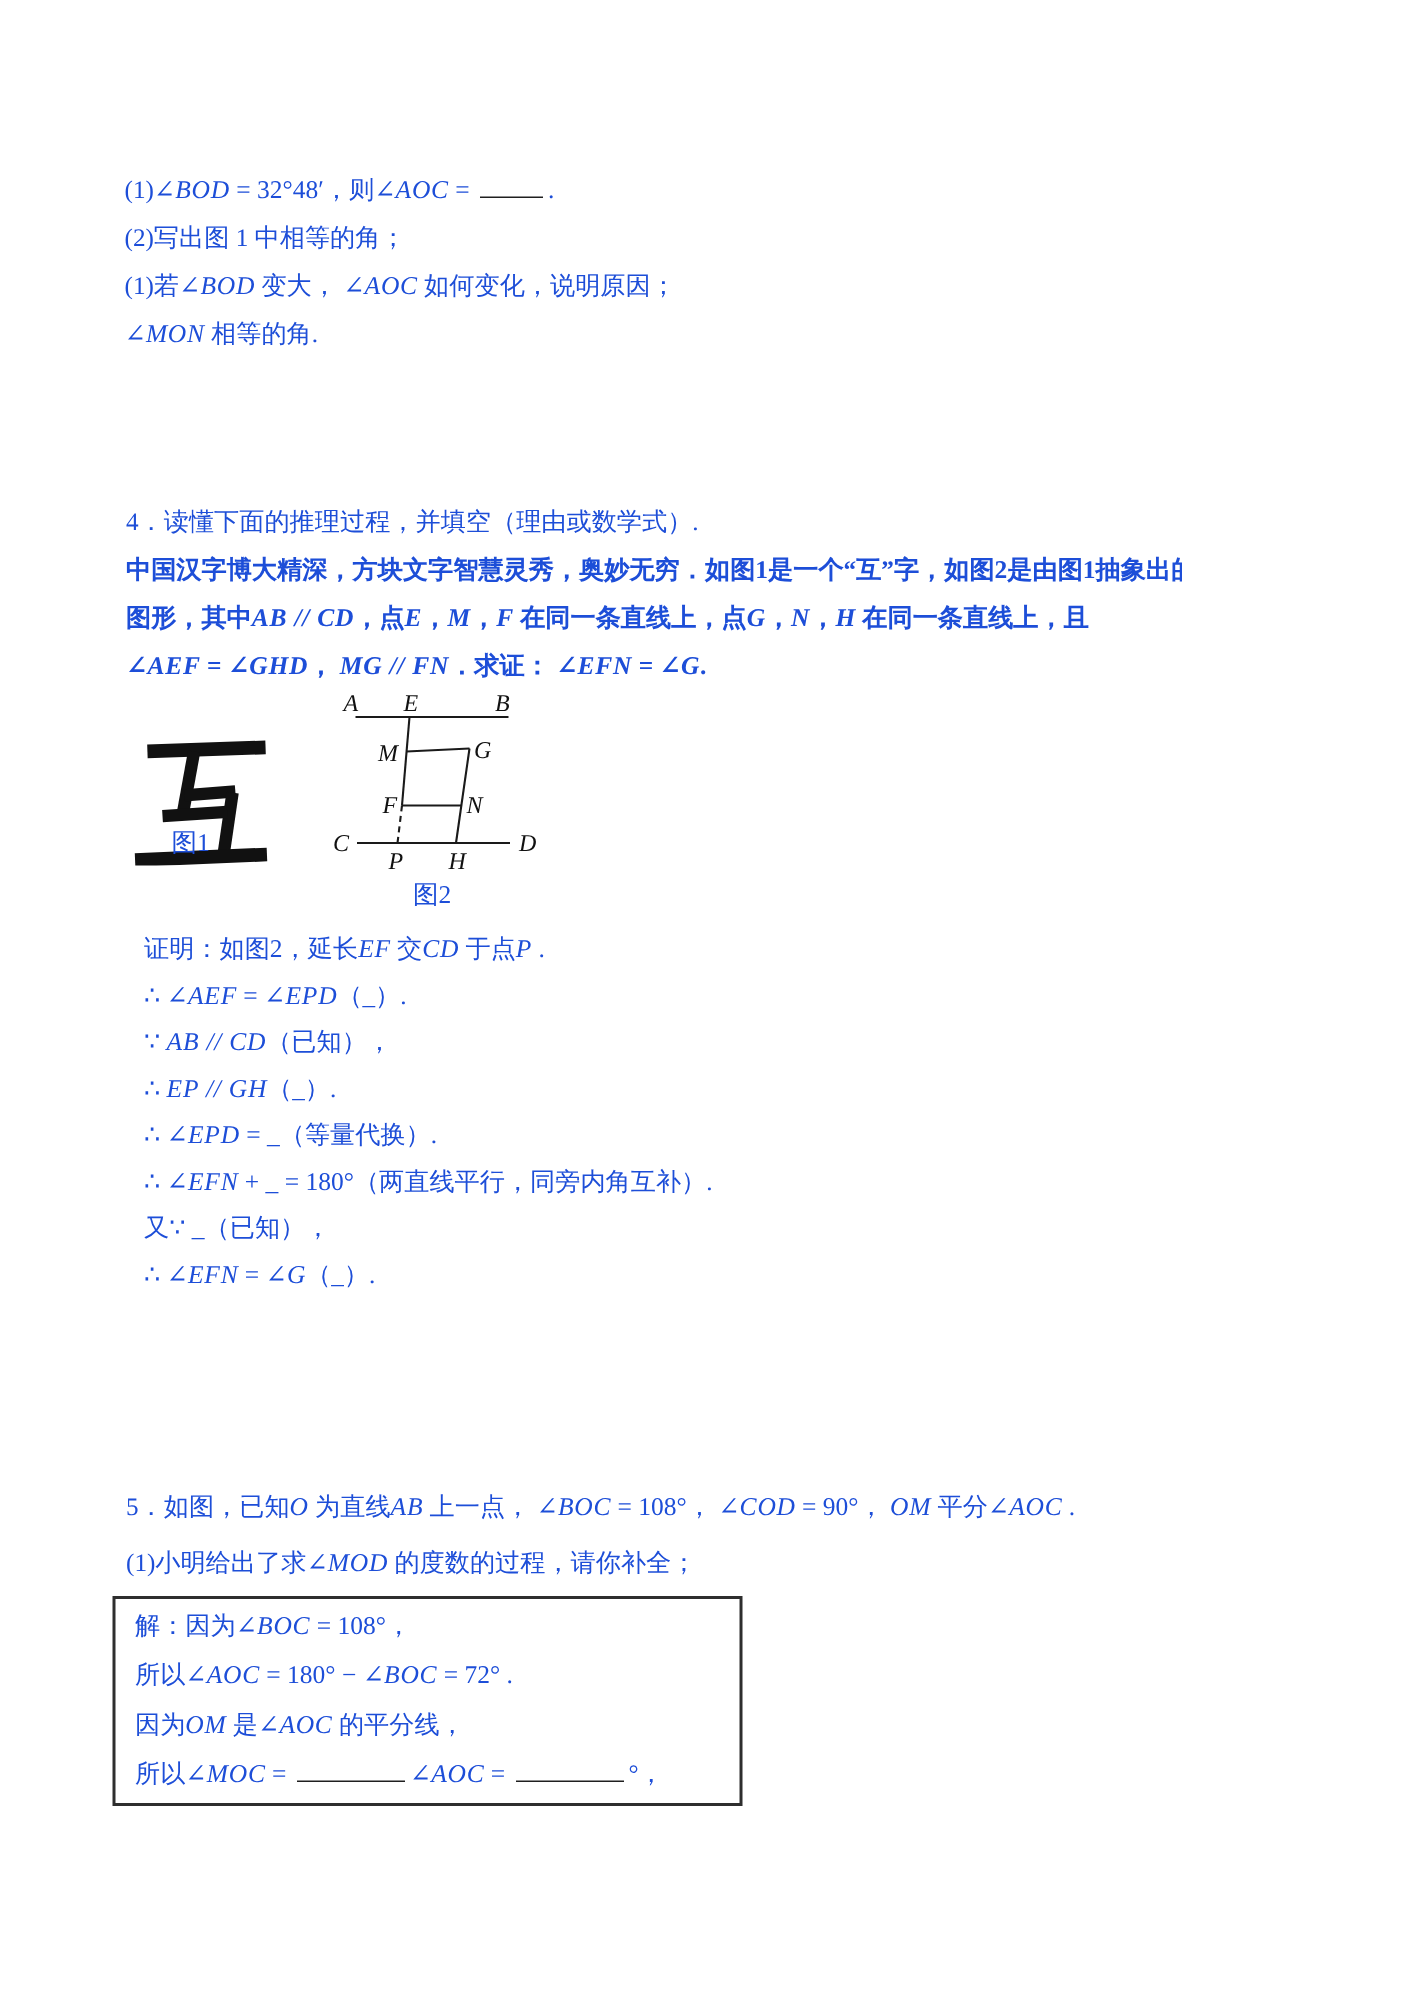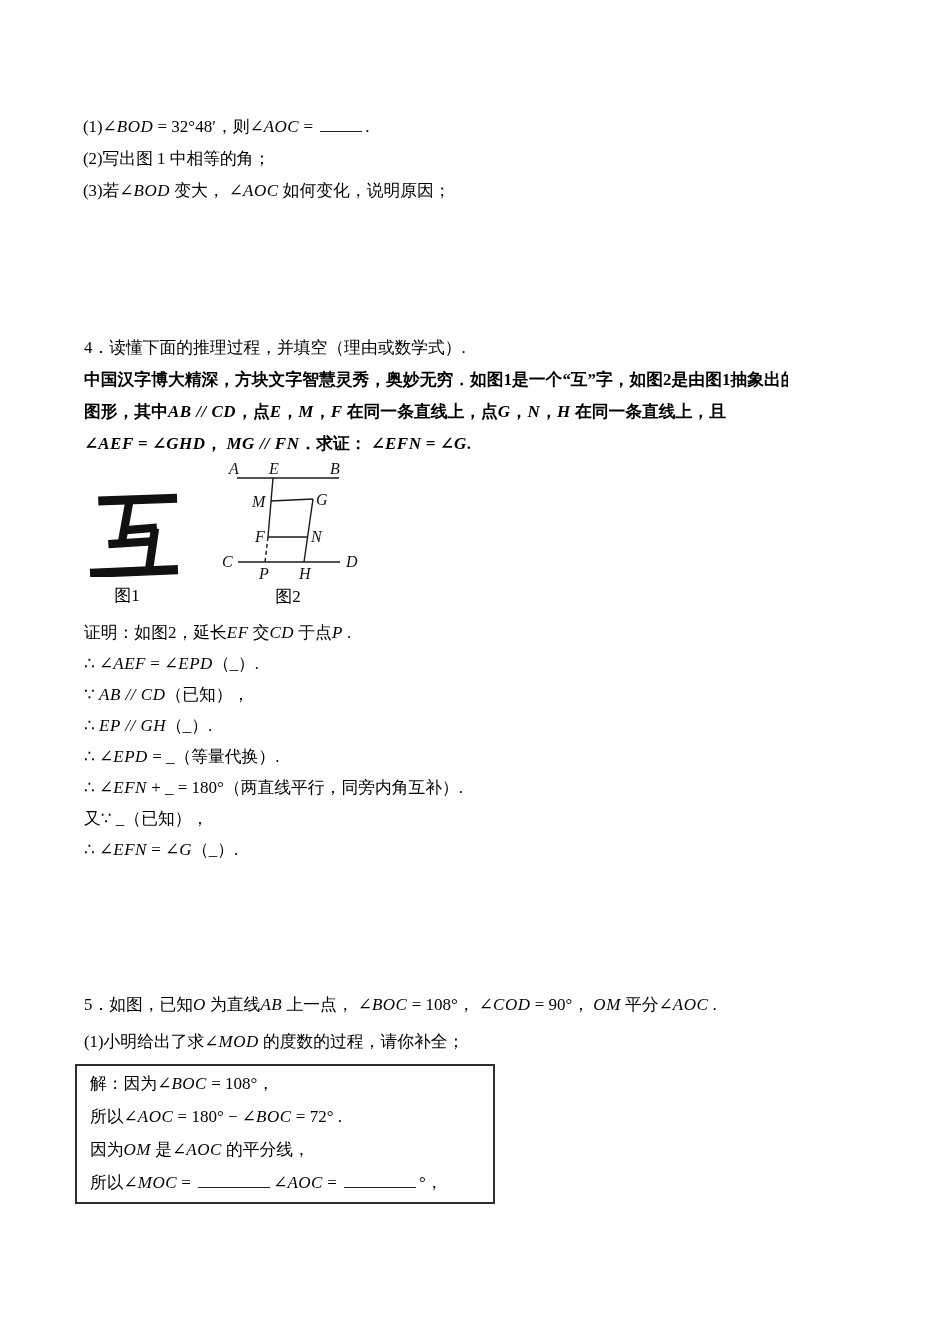--- a/index.html
+++ b/index.html
@@ -1,57 +1,58 @@
 <!DOCTYPE html>
 <html><head>
 <meta charset="utf-8">
 <style>
   html,body{margin:0;padding:0;background:#ffffff;}
   .page{position:relative;width:788px;height:1344px;background:#ffffff;overflow:hidden;
-        font-family:"Liberation Serif","DejaVu Serif",serif;color:#000000;}
+        font-family:"Liberation Serif","DejaVu Serif",serif;color:#1d4ed8;}
   .abs{position:absolute;}
   .line{white-space:nowrap;}
   
   .seg-cn{font-size:16.8px;}
   .seg-n{font-size:17px;}
   .seg-m{font-size:17px;font-style:italic;letter-spacing:0.5px;}
   .seg-blank{display:inline-block;height:3px;border-bottom:1.5px solid #1f1f1f;margin:0 3px;}
   
   .top-lines{left:83px;top:111px;}
   .top-lines .line{height:32px;line-height:32px;}
   .p4-title{left:84px;top:333px;height:30px;line-height:30px;}
   .p4-para{left:84px;top:364px;}
   .p4-para .line{height:32px;line-height:32px;font-weight:bold;}
-  .proof{left:84px;top:617px;}
+  .proof{left:96px;top:617px;}
   .proof .line{height:31px;line-height:31px;}
   .p5-title{left:84px;top:990px;height:30px;line-height:30px;}
   .p5-sub{left:84px;top:1027px;height:30px;line-height:30px;}
   .solution-box{left:75px;top:1064px;width:420px;height:140px;box-sizing:border-box;
                 border:2px solid #2e2e2e;padding:1px 0 0 13px;}
   .solution-box .line{height:33px;line-height:33px;}
   
   .hu-glyph{left:88px;top:490px;width:92px;height:87px;margin:0;}
   .hu-glyph path{stroke:#111;fill:none;stroke-linecap:butt;}
   .caption{font-size:17px;text-align:center;width:48px;height:20px;line-height:20px;}
-  .cap1{left:103px;top:586px;font-family:Liberation Serif, serif;}
+  .cap1{left:103px;top:552px;font-family:Liberation Serif, serif;}
   .cap2{left:264px;top:587px;}
   .fig2{left:219px;top:459px;}
   .fig2 line{stroke:#1a1a1a;stroke-width:1.4;}
   .fig2 text{font-family:"Liberation Serif","DejaVu Serif",serif;font-style:italic;
              font-size:16px;fill:#111;}
 </style>
 </head>
 <body>
 
 <div class="page">
 
   <section class="abs top-lines">
     <div class="line"><span class="seg-cn">(1)</span><span class="seg-n">∠</span><span class="seg-m">BOD</span><span class="seg-n"> = 32°48′</span><span class="seg-cn">，则</span><span class="seg-n">∠</span><span class="seg-m">AOC</span><span class="seg-n"> = </span><span class="seg-blank" style="width: 42px;"></span><span class="seg-n">.</span></div>
     <div class="line"><span class="seg-cn">(2)写出图 1 中相等的角；</span></div>
-    <div class="line"><span class="seg-cn">(3)若</span><span class="seg-n">∠</span><span class="seg-m">BOD</span><span class="seg-cn"> 变大， </span><span class="seg-n">∠</span><span class="seg-m">AOC</span><span class="seg-cn"> 如何变化，说明原因；</span></div>
+    <div class="line"><span class="seg-cn">(1)若</span><span class="seg-n">∠</span><span class="seg-m">BOD</span><span class="seg-cn"> 变大， </span><span class="seg-n">∠</span><span class="seg-m">AOC</span><span class="seg-cn"> 如何变化，说明原因；</span></div>
+    <div class="line"><span class="seg-n">∠</span><span class="seg-m">MON</span><span class="seg-cn"> 相等的角.</span></div>
   </section>
 
   <div class="abs p4-title line"><span class="seg-cn">4．读懂下面的推理过程，并填空（理由或数学式）.</span></div>
 
   <section class="abs p4-para">
     <div class="line"><span class="seg-cn">中国汉字博大精深，方块文字智慧灵秀，奥妙无穷．如图</span><span class="seg-n">1</span><span class="seg-cn">是一个“互”字，如图</span><span class="seg-n">2</span><span class="seg-cn">是由图</span><span class="seg-n">1</span><span class="seg-cn">抽象出的几何</span></div>
     <div class="line"><span class="seg-cn">图形，其中</span><span class="seg-m">AB // CD</span><span class="seg-cn">，点</span><span class="seg-m">E</span><span class="seg-cn">，</span><span class="seg-m">M</span><span class="seg-cn">，</span><span class="seg-m">F</span><span class="seg-cn"> 在同一条直线上，点</span><span class="seg-m">G</span><span class="seg-cn">，</span><span class="seg-m">N</span><span class="seg-cn">，</span><span class="seg-m">H</span><span class="seg-cn"> 在同一条直线上，且</span></div>
     <div class="line"><span class="seg-n">∠</span><span class="seg-m">AEF</span><span class="seg-n"> = </span><span class="seg-n">∠</span><span class="seg-m">GHD</span><span class="seg-cn">， </span><span class="seg-m">MG // FN</span><span class="seg-cn">．求证： </span><span class="seg-n">∠</span><span class="seg-m">EFN</span><span class="seg-n"> = </span><span class="seg-n">∠</span><span class="seg-m">G</span><span class="seg-n">.</span></div>
   </section>
 

